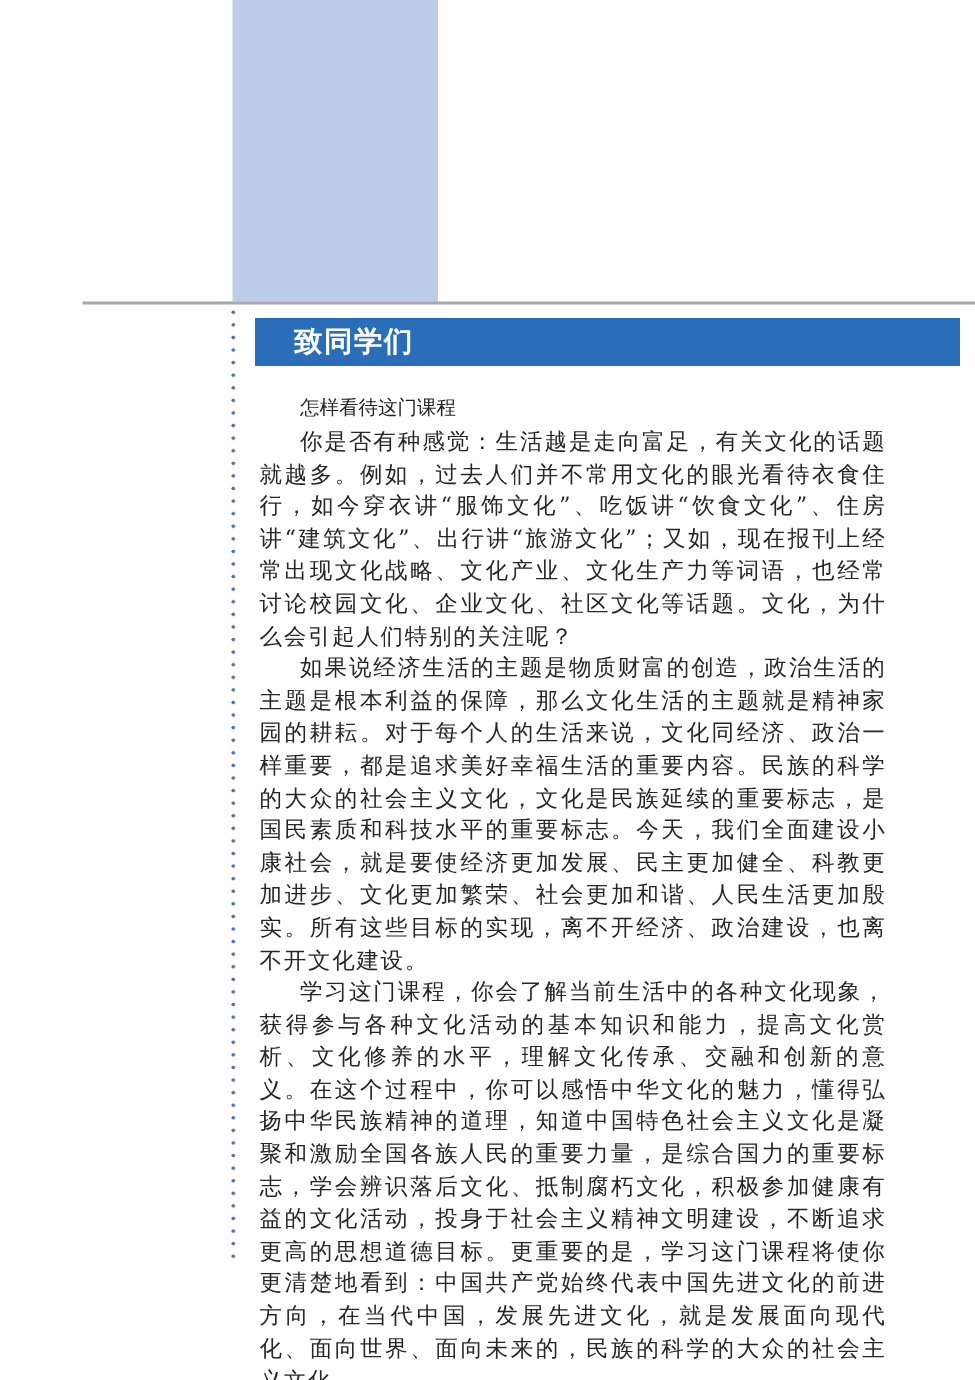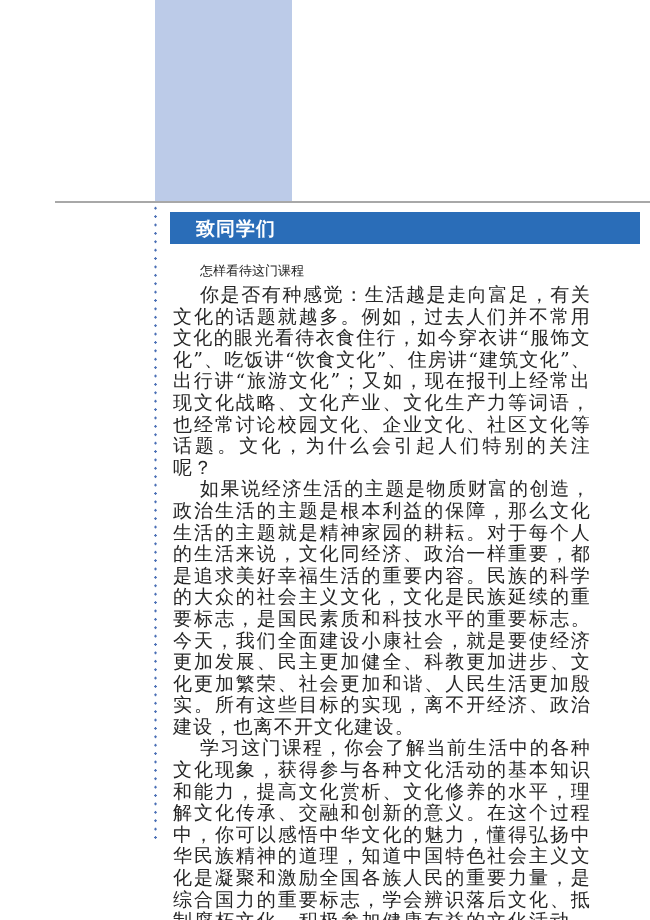--- a/index.html
+++ b/index.html
@@ -59,30 +59,30 @@
       line-height: 26px;
       letter-spacing: 1px;
     }
     .content {
       position: absolute;
       left: 173px;
       top: 262px;
       width: 418px;
     }
     .subheading {
-      font-family: Liberation Mono, monospace;
+      font-family: Liberation Sans, sans-serif;
       font-size: 13px;
       color: #222222;
       padding-left: 27px;
       line-height: 20px;
       margin: 0 0 2px 0;
     }
     .paragraph {
       font-family: "DejaVu Serif", serif;
-      font-size: 19px;
+      font-size: 15px;
       color: #262626;
       line-height: 21.6px;
       text-align: justify;
       text-indent: 27px;
       margin: 0;
       letter-spacing: 1.15px;
     }
   </style>
 </head>
 <body>

